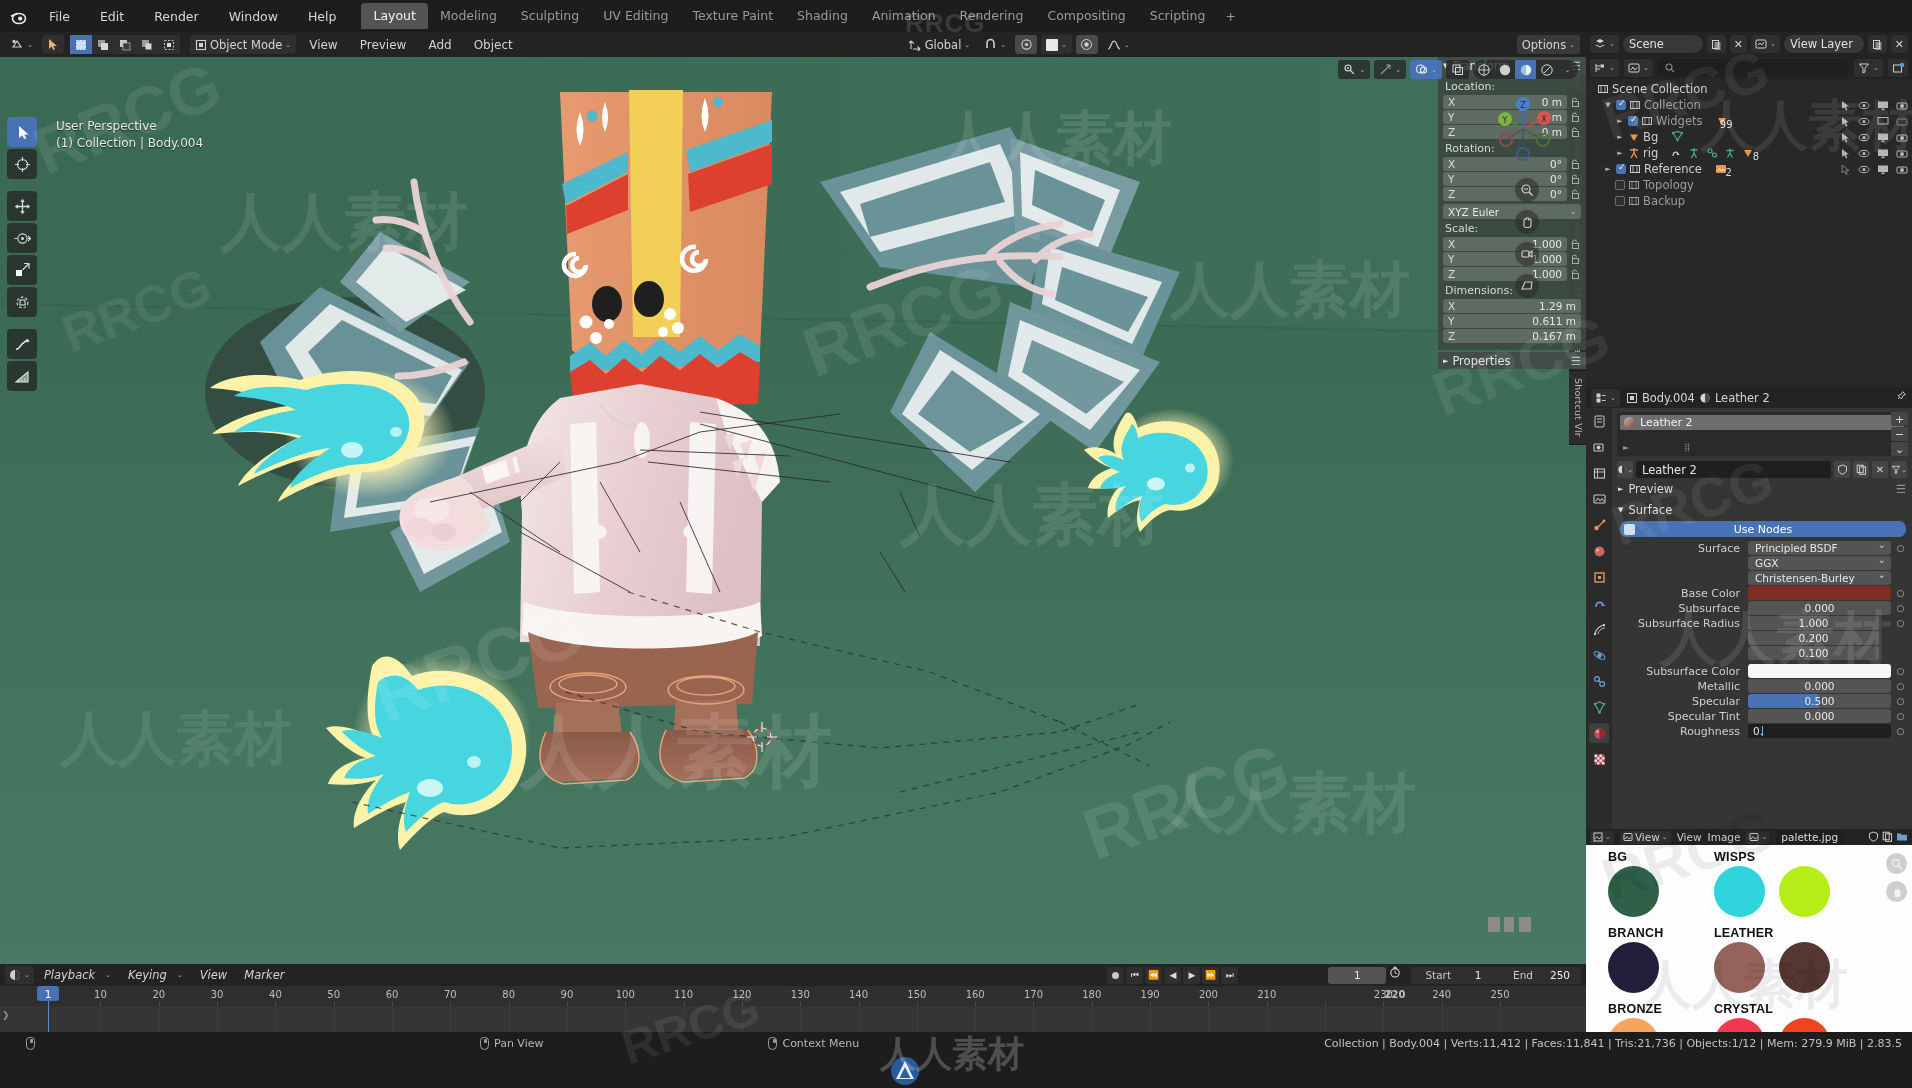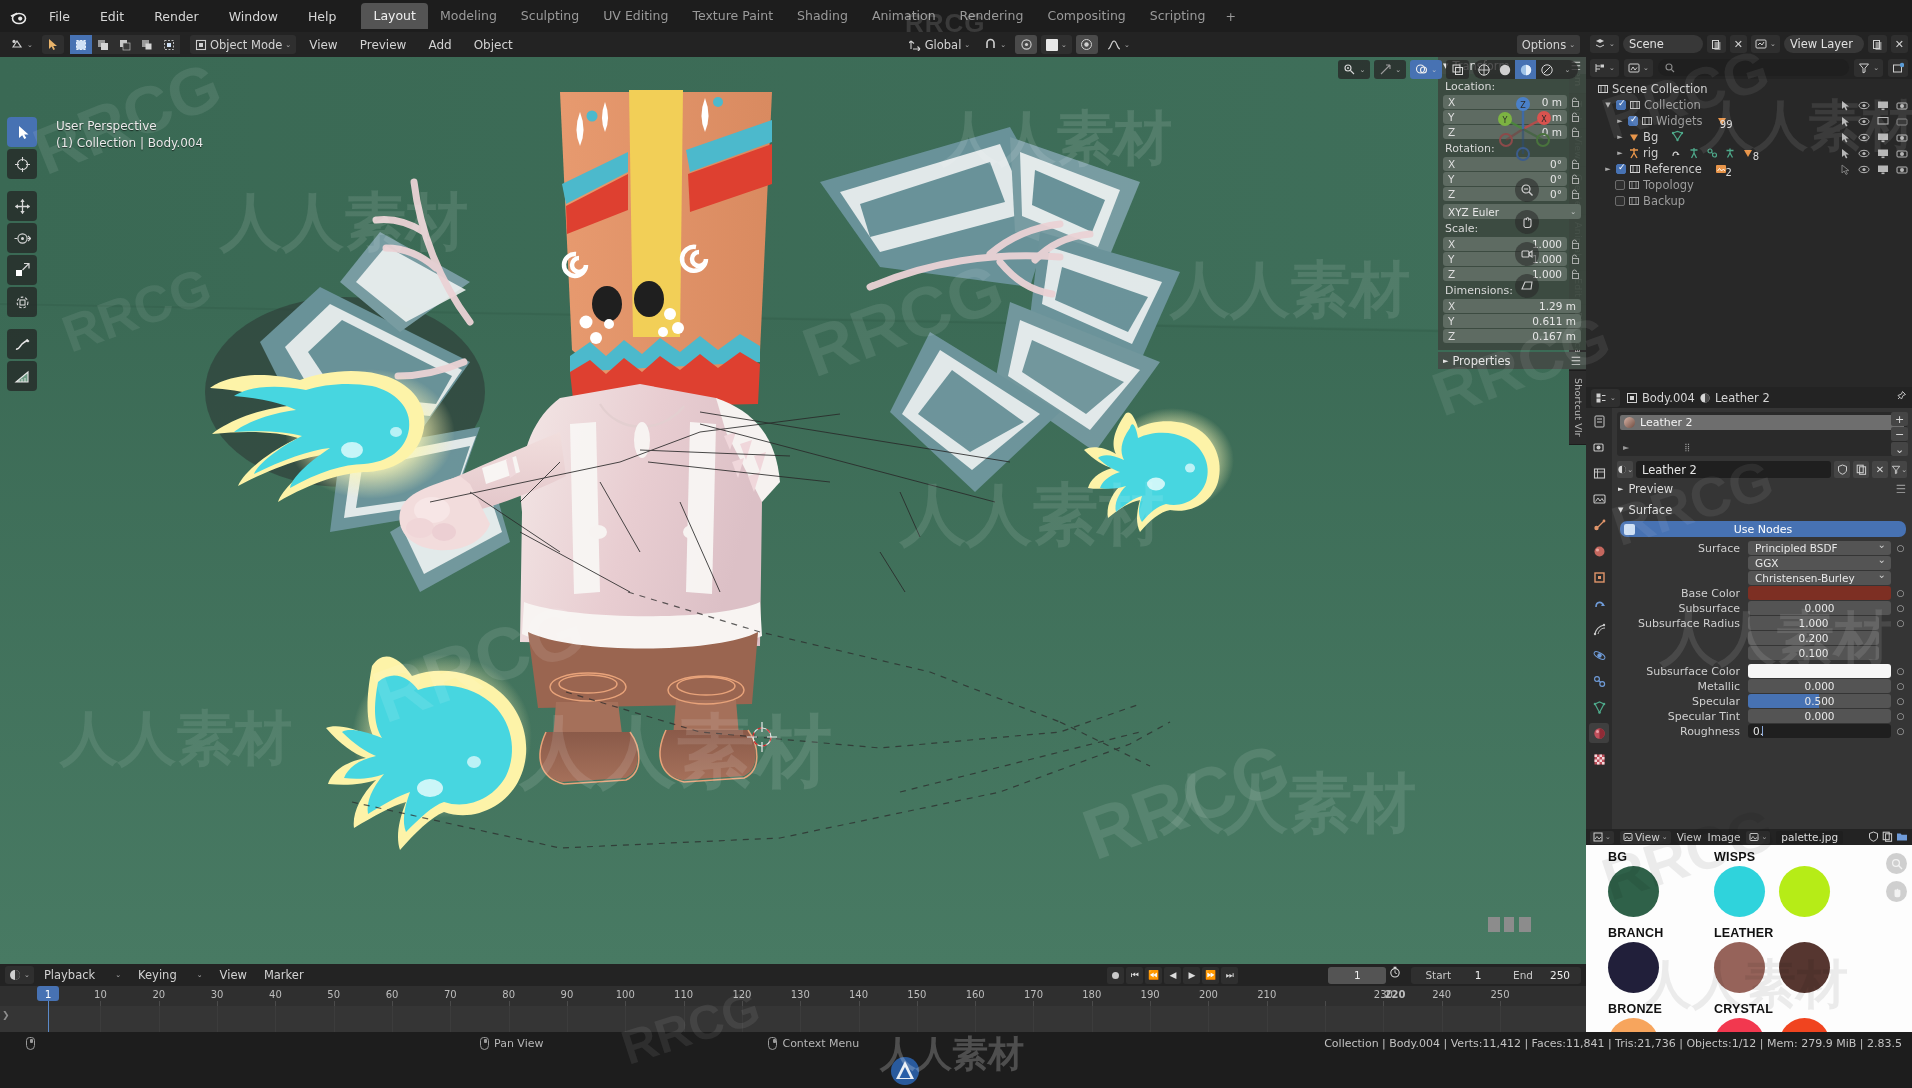--- a/index.html
+++ b/index.html
@@ -141,21 +141,21 @@
   .pal-group { }
   .pal-title { font-size:12.5px; font-weight:bold; color:#111; font-family:"Liberation Sans", sans-serif; margin-bottom:2px; letter-spacing:.2px; }
   .pal-dots { display:flex; gap:14px; }
   .pal-dot { width:51px; height:51px; border-radius:50%; }
   .col-bg { width:106px; }
   .col-wisps { }
 
   
   #timeline { position:absolute; left:0; top:932px; width:1586px; height:68px; background:#282828; overflow:hidden; }
   #tl-hdr { height:22px; background:#232323; display:flex; align-items:center; gap:3px; padding:0 5px; }
-  .tlm { padding:2px 7px; font-size:11.5px; color:#d2d2d2; display:flex; align-items:center; gap:20px; }
+  .tlm { padding:2px 7px; font-size:11.5px; color:#d2d2d2; display:flex; align-items:center; gap:10px;font-style:italic; }
   .tl-playgrp { display:flex; align-items:center; gap:2px; }
   .tl-playgrp .pb { width:17px; height:17px; background:#2f2f2f; border-radius:2px; display:flex; align-items:center; justify-content:center; font-size:9px; color:#dcdcdc; }
   .tl-frm { height:17px; width:58px; background:#545454; border-radius:3px; display:flex; align-items:center; justify-content:center; font-size:10.5px; color:#eee; }
   .tl-range { display:flex; align-items:center; background:#2f2f2f; border-radius:3px; height:17px; }
   .tl-range .rl { padding:0 6px; font-size:10.5px; color:#c8c8c8;margin-left:8px; }
   .tl-range .rv { width:42px; text-align:center; font-size:10.5px; color:#eee; }
   #tl-ruler { position:absolute; left:0; top:22px; width:1586px; height:20px; background:#2f2f2f; }
   #tl-ruler .tk { position:absolute; top:3px; font-size:10px; color:#bdbdbd; transform:translateX(-50%); }
   #tl-ruler .tkline { position:absolute; bottom:0; width:1px; height:5px; background:#4a4a4a; }
   #tl-body { position:absolute; left:0; top:42px; width:1586px; bottom:0; background:#353535; }

